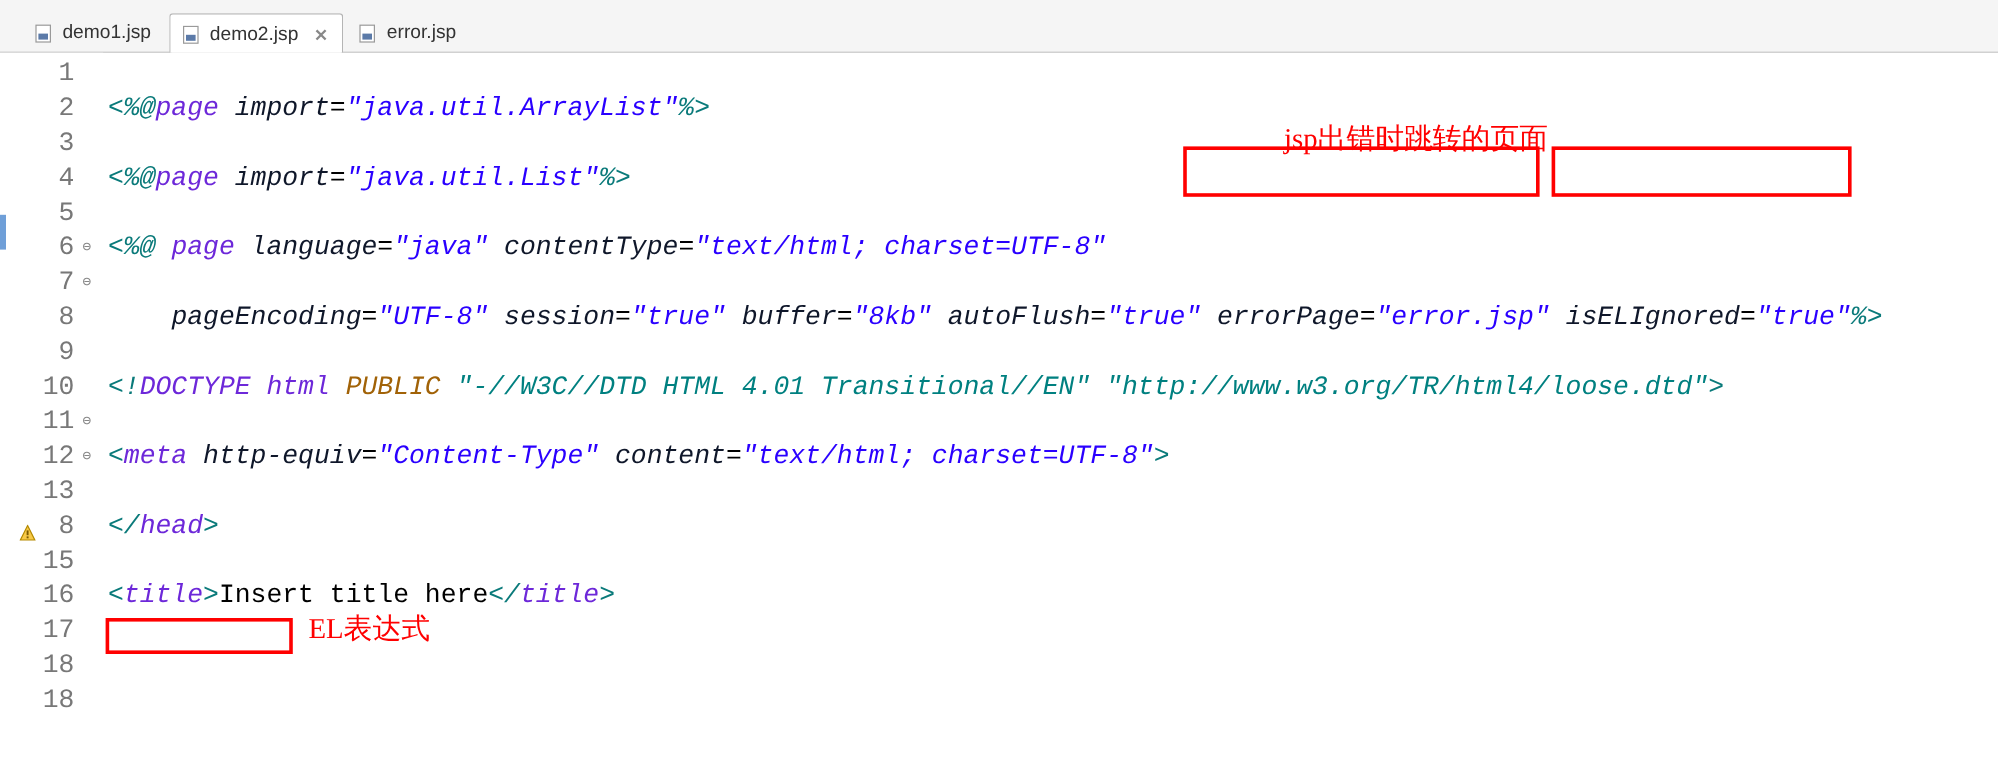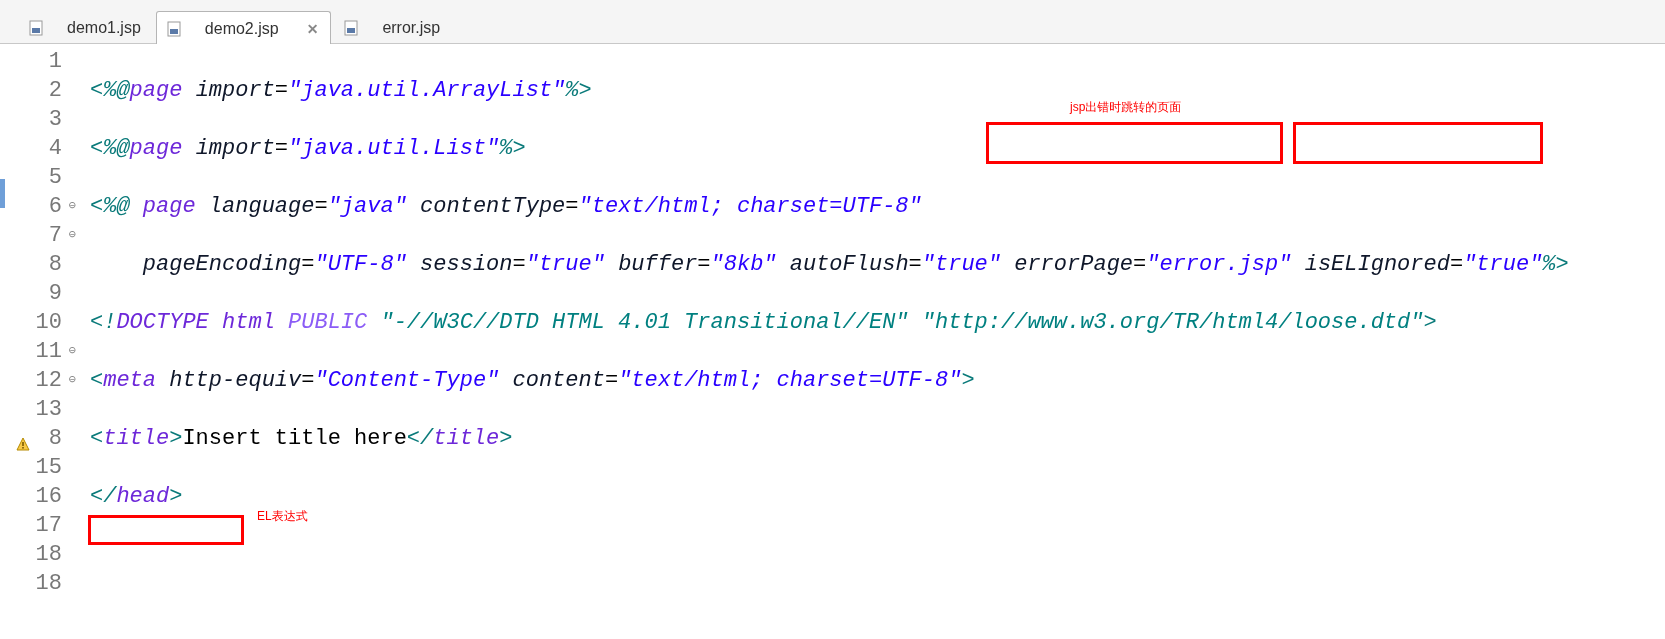--- a/index.html
+++ b/index.html
@@ -24,21 +24,21 @@
 }
 .tab {
   display: flex;
   align-items: center;
   padding: 8px 12px 6px 10px;
   font-size: 16px;
   color: #333;
   border: 1px solid transparent;
   border-bottom: none;
   cursor: pointer;
-  gap: 22px;
+  gap: 7px;
   margin-right: 2px;
 }
 .tab.active {
   background: #fff;
   border-color: #b5b5b5;
   border-top-left-radius: 3px;
   border-top-right-radius: 3px;
   position: relative;
   top: 1px;
   margin-top: 32px;
@@ -105,34 +105,34 @@
   white-space: pre;
   font-style: italic;
   color: #000;
   position: relative;
 }
 .code .row { height: 29px; }
 .tag { color: #0a7a7a; }
 .tagname { color: #6d28d9; }
 .attr { color: #0f172a; font-weight: normal; }
 .val { color: #2a00ff; font-style: italic; }
-.dtdkw { color: #8b5cf6; }
+.dtdkw { color: #a16207; }
 .url { color: #008080; }
 .txt { color: #000; font-style: normal; }
 
 .red-box {
   position: absolute;
   border: 3px solid #ff0000;
   pointer-events: none;
 }
 .anno {
   position: absolute;
   color: #ff0000;
-  font-family: Liberation Sans, sans-serif;
-  font-size: 12px;
+  font-family: Liberation Serif, serif;
+  font-size: 24px;
   font-style: normal;
   white-space: nowrap;
   text-align: center;
 }
 .left-margin {
   width: 14px;
   background: #fff;
 }
 .left-margin .highlight-marker {
   position: absolute;
@@ -270,22 +270,22 @@
         </div>
     </div>
 
     <div class="code">
 <div class="row"><span class="tag">&lt;%@</span><span class="tagname">page </span><span class="attr">import</span><span class="txt">=</span><span class="val">"java.util.ArrayList"</span><span class="tag">%&gt;</span></div>
 <div class="row"><span class="tag">&lt;%@</span><span class="tagname">page </span><span class="attr">import</span><span class="txt">=</span><span class="val">"java.util.List"</span><span class="tag">%&gt;</span></div>
 <div class="row"><span class="tag">&lt;%@</span><span class="txt"> </span><span class="tagname">page </span><span class="attr">language</span><span class="txt">=</span><span class="val">"java"</span><span class="txt"> </span><span class="attr">contentType</span><span class="txt">=</span><span class="val">"text/html; charset=UTF-8"</span></div>
 <div class="row"><span class="txt">    </span><span class="attr">pageEncoding</span><span class="txt">=</span><span class="val">"UTF-8"</span><span class="txt"> </span><span class="attr">session</span><span class="txt">=</span><span class="val">"true"</span><span class="txt"> </span><span class="attr">buffer</span><span class="txt">=</span><span class="val">"8kb"</span><span class="txt"> </span><span class="attr">autoFlush</span><span class="txt">=</span><span class="val">"true"</span><span class="txt"> </span><span class="attr">errorPage</span><span class="txt">=</span><span class="val">"error.jsp"</span><span class="txt"> </span><span class="attr">isELIgnored</span><span class="txt">=</span><span class="val">"true"</span><span class="tag">%&gt;</span></div>
 <div class="row"><span class="tag">&lt;!</span><span class="tagname">DOCTYPE </span><span class="tagname">html </span><span class="dtdkw">PUBLIC </span><span class="url">"-//W3C//DTD HTML 4.01 Transitional//EN" </span><span class="url">"http://www.w3.org/TR/html4/loose.dtd"</span><span class="tag">&gt;</span></div>
 <div class="row"><span class="tag">&lt;</span><span class="tagname">meta </span><span class="attr">http-equiv</span><span class="txt">=</span><span class="val">"Content-Type"</span><span class="txt"> </span><span class="attr">content</span><span class="txt">=</span><span class="val">"text/html; charset=UTF-8"</span><span class="tag">&gt;</span></div>
+<div class="row"><span class="tag">&lt;/</span><span class="tagname">head</span><span class="tag">&gt;</span></div>
 <div class="row"><span class="tag">&lt;</span><span class="tagname">title</span><span class="tag">&gt;</span><span class="txt">Insert title here</span><span class="tag">&lt;/</span><span class="tagname">title</span><span class="tag">&gt;</span></div>
-<div class="row"><span class="tag">&lt;/</span><span class="tagname">head</span><span class="tag">&gt;</span></div>
 
 
 
 
 
 
 
 
 
     </div>

